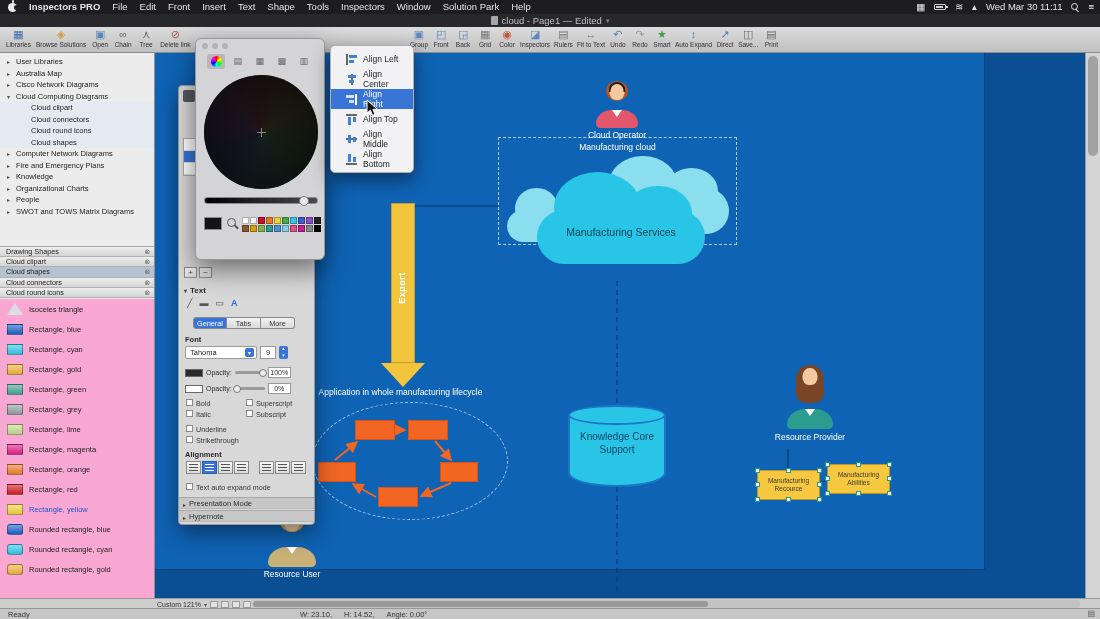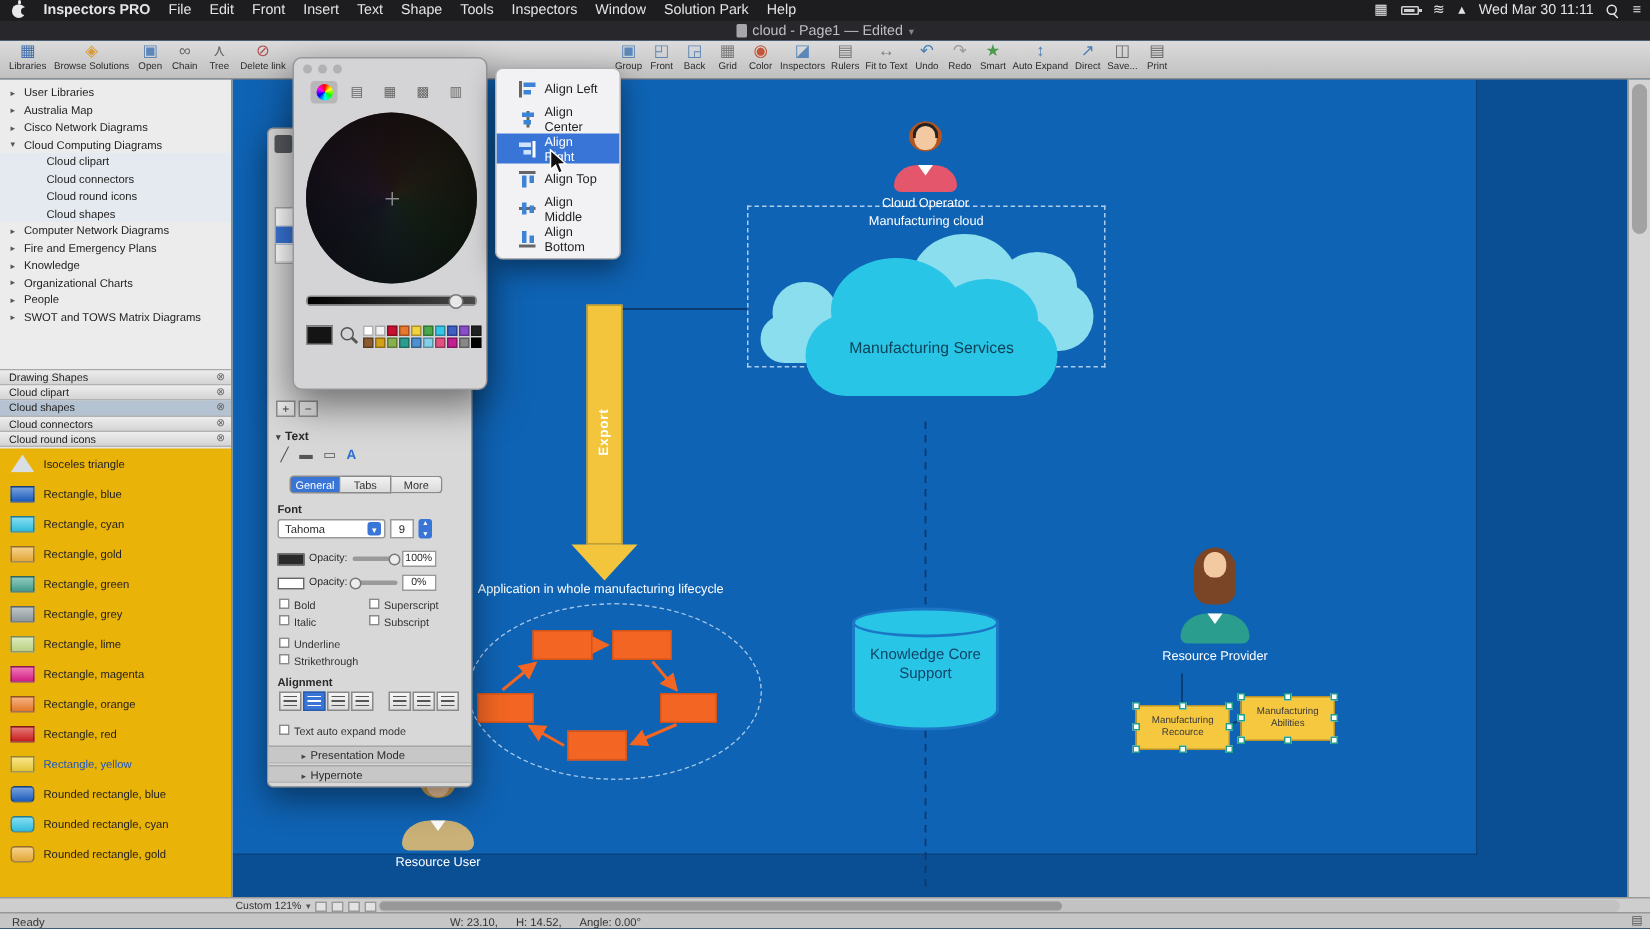--- a/index.html
+++ b/index.html
@@ -42,21 +42,21 @@
 
 #sidebar{position:absolute;left:0;top:53px;width:155px;height:545px;background:#e6e6e6;border-right:1px solid #8f8f8f;z-index:4;}
 #lib-tree{position:absolute;top:0;left:0;right:0;height:194px;background:#ececec;border-bottom:1px solid #a8a8a8;padding-top:3px;overflow:hidden;}
 .trow{height:11.5px;display:flex;align-items:center;gap:3px;padding-left:7px;font-size:7.5px;color:#222;white-space:nowrap;}
 .trow .arr{width:6px;font-size:6px;color:#555;flex:none;}
 .trow.sub{padding-left:22px;background:#e4eaf0;}
 #lib-sections{position:absolute;top:194px;left:0;right:0;}
 .srow{height:10.2px;display:flex;align-items:center;padding:0 4px 0 6px;font-size:7.2px;color:#222;background:linear-gradient(#ededed,#d4d4d4);border-bottom:1px solid #b2b2b2;}
 .srow .gear{margin-left:auto;font-size:7px;color:#666;line-height:1;}
 .srow.selected{background:#b4c2d2;}
-#shape-list{position:absolute;top:246px;left:0;right:0;bottom:0;background:#eab308;overflow:hidden;}
+#shape-list{position:absolute;top:246px;left:0;right:0;bottom:0;background:#f9a8d4;overflow:hidden;}
 .shrow{height:20px;display:flex;align-items:center;gap:6px;padding-left:7px;}
 .sw{width:16px;height:11px;border:1px solid rgba(0,0,0,.35);background-image:linear-gradient(rgba(255,255,255,.4),rgba(0,0,0,.06));flex:none;}
 .kind-round .sw{border-radius:3px;}
 .kind-frame .sw{border:2px solid #666;background-image:none;}
 .kind-triangle .sw{clip-path:polygon(50% 0,100% 100%,0 100%);border:none;height:12px;background-image:none;}
 .shlabel{font-size:7.5px;color:#222;white-space:nowrap;}
 .shrow.selected .shlabel{color:#1a56c4;}
 
 
 #canvas{position:absolute;left:155px;top:53px;width:930px;height:545px;background:#0a4e94;overflow:hidden;}
@@ -189,21 +189,21 @@
 .cb{width:7px;height:7px;background:#fff;border:1px solid #8a8a8a;flex:none;display:inline-block;}
 .pp-cb.solo1{position:absolute;left:7px;top:339px;}
 .pp-cb.solo2{position:absolute;left:7px;top:350px;}
 .pp-cb.solo3{position:absolute;left:7px;top:397px;}
 .pp-alignrow{position:absolute;left:7px;top:375px;display:flex;gap:1px;}
 .ab{width:15px;height:13px;border:1px solid #8a8a8a;background:linear-gradient(#f6f6f6,#dcdcdc);display:inline-flex;align-items:center;justify-content:center;}
 .ab i{width:9px;height:7px;background:repeating-linear-gradient(to bottom,#555 0 1px,transparent 1px 3px);}
 .ab.active{background:#3875d7;border-color:#2a5cad;}
 .ab.active i{background:repeating-linear-gradient(to bottom,#fff 0 1px,transparent 1px 3px);}
 .ab.sp{margin-left:9px;}
-.pp-colrow{position:absolute;left:0;right:0;height:12px;background:#c7c7c7;border-top:1px solid #a8a8a8;border-bottom:1px solid #b8b8b8;display:flex;align-items:flex-end;gap:3px;padding-left:22px;font-size:7.5px;}
+.pp-colrow{position:absolute;left:0;right:0;height:12px;background:#c7c7c7;border-top:1px solid #a8a8a8;border-bottom:1px solid #b8b8b8;display:flex;align-items:flex-end;gap:3px;padding-left:4px;font-size:7.5px;}
 .pp-colrow{top:411px;}
 .pp-colrow.r2{top:424px;}
 .pp-arr2{font-size:6px;color:#444;}
 
 
 #color-panel{position:absolute;left:195px;top:38px;width:130px;height:222px;background:#d4d4d6;border:1px solid #97979b;border-radius:6px;box-shadow:0 10px 26px rgba(0,0,0,.5);z-index:60;}
 .cp-titlebar{height:13px;display:flex;gap:4px;align-items:center;padding-left:6px;}
 .cp-dot{width:6px;height:6px;border-radius:50%;background:#b2b2b4;}
 .cp-tabs{display:flex;justify-content:center;gap:4px;height:18px;align-items:center;}
 .cp-tab{width:18px;height:15px;display:flex;align-items:center;justify-content:center;font-size:9px;color:#666;border-radius:3px;}

